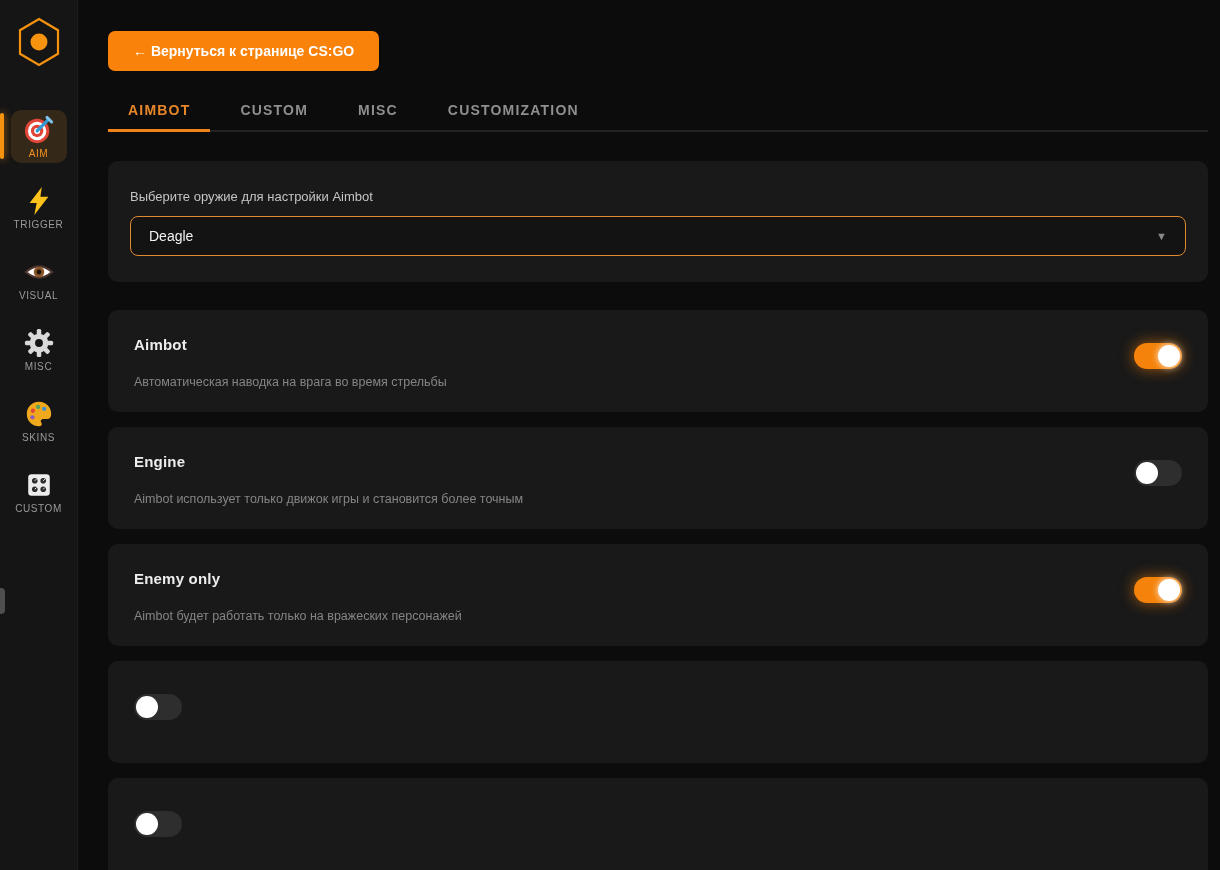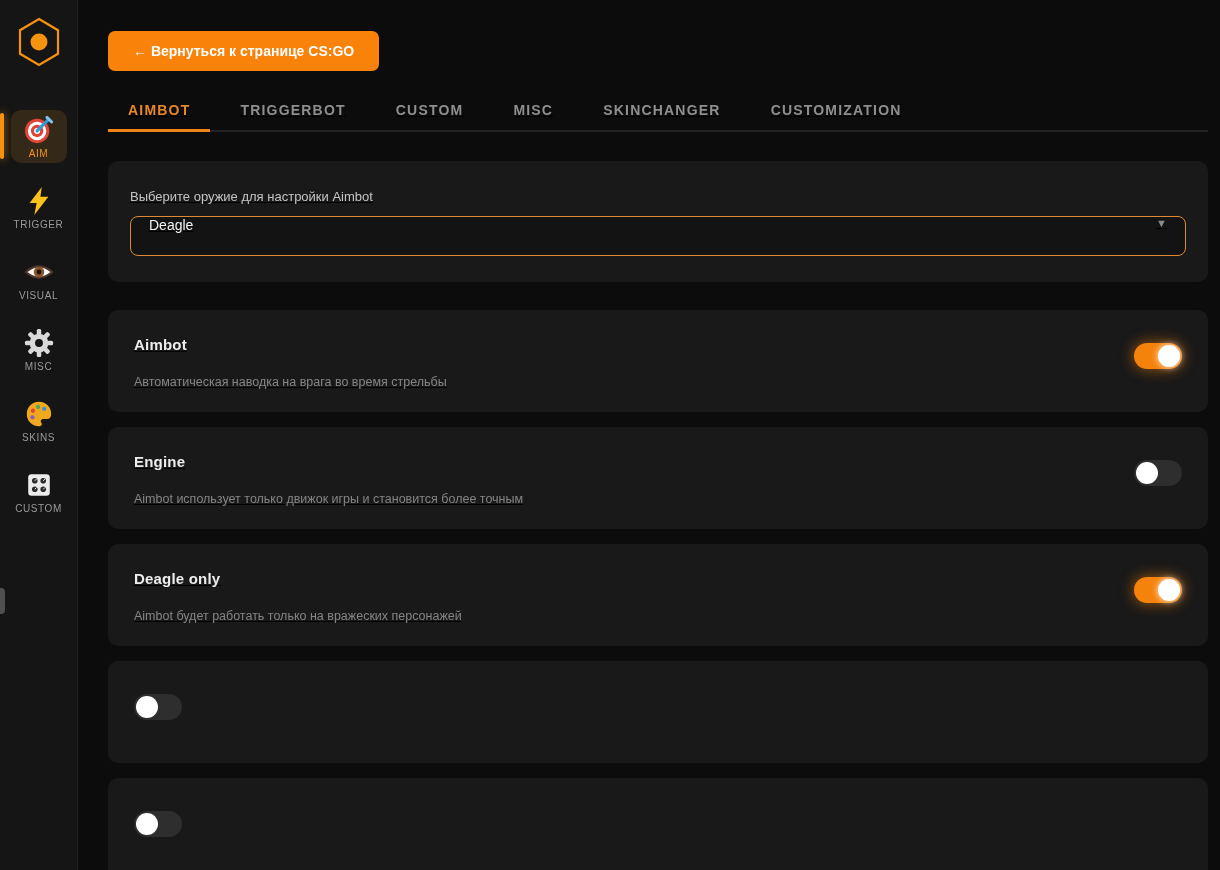--- a/index.html
+++ b/index.html
@@ -33,21 +33,21 @@
   .side-label{
     margin-top:3px;font-size:10px;letter-spacing:.6px;color:#9a9a9a;font-weight:400;
   }
   .side-item.active .side-label{color:#f5921e;}
   .edge-handle{
     position:absolute;left:0;top:588px;width:5px;height:26px;
     background:#4f4f4f;border-radius:0 4px 4px 0;z-index:5;
   }
 
   
-  .main{flex:1;padding:0 12px 0 30px;box-sizing:border-box;text-decoration:underline;}
+  .main{flex:1;padding:0 12px 0 30px;box-sizing:border-box;}
   .back-btn{
     display:inline-block;margin-top:31px;padding:12px 25px;
     background:#f8820a;border:none;border-radius:7px;
     color:#ffffff;font-weight:700;font-size:14px;cursor:pointer;
     font-family:"Liberation Sans", sans-serif;
   }
 
   .tabs{
     display:flex;gap:10px;margin-top:27px;width:1100px;
     border-bottom:2px solid #232323;
@@ -58,21 +58,21 @@
   }
   .tab.active{color:#e8872a;border-bottom-color:#f08416;}
 
   .card{
     width:1100px;box-sizing:border-box;background:#191919;border-radius:10px;
   }
   .weapon-card{margin-top:29px;padding:28px 22px 26px;}
   .weapon-label{font-size:13px;color:#c4c4c4;margin-bottom:12px;}
   .weapon-select{
     height:40px;box-sizing:border-box;border:1px solid #df8a31;border-radius:8px;
-    background:#131313;display:flex;align-items:flex-start;justify-content:space-between;
+    background:#131313;display:flex;align-items:center;justify-content:space-between;
     padding:0 18px;cursor:pointer;
   }
   .weapon-value{color:#f2f2f2;font-size:14px;}
   .select-arrow{color:#8a8a8a;font-size:11px;}
 
   .setting-card{
     margin-top:15px;padding:26px;height:102px;
     display:flex;justify-content:space-between;align-items:flex-start;
   }
   .setting-card.first{margin-top:28px;}
@@ -175,24 +175,22 @@
     </div>
     <div class="edge-handle"></div>
   </div>
 
   <div class="main">
 
     <button class="back-btn">← Вернуться к странице CS:GO</button>
 
     <div class="tabs">
       <div class="tab active">AIMBOT</div>
-      <div class="tab">TRIGGERBOT</div>
       <div class="tab">CUSTOM</div>
       <div class="tab">MISC</div>
-      <div class="tab">SKINCHANGER</div>
       <div class="tab">CUSTOMIZATION</div>
     </div>
 
     <div class="card weapon-card">
       <div class="weapon-label">Выберите оружие для настройки Aimbot</div>
       <div class="weapon-select">
         <span class="weapon-value">Deagle</span>
         <span class="select-arrow">▼</span>
       </div>
     </div>
@@ -212,21 +210,21 @@
         <div class="setting-title">Engine</div>
         <div class="setting-desc">Aimbot использует только движок игры и становится более точным</div>
       </div>
       <div class="toggle">
           <div class="knob"></div>
         </div>
     </div>
 
     <div class="card setting-card">
       <div>
-        <div class="setting-title">Deagle only</div>
+        <div class="setting-title">Enemy only</div>
         <div class="setting-desc">Aimbot будет работать только на вражеских персонажей</div>
       </div>
       <div class="toggle on">
           <div class="knob"></div>
         </div>
     </div>
 
     <div class="card setting-card">
       <div class="toggle">
           <div class="knob"></div>

